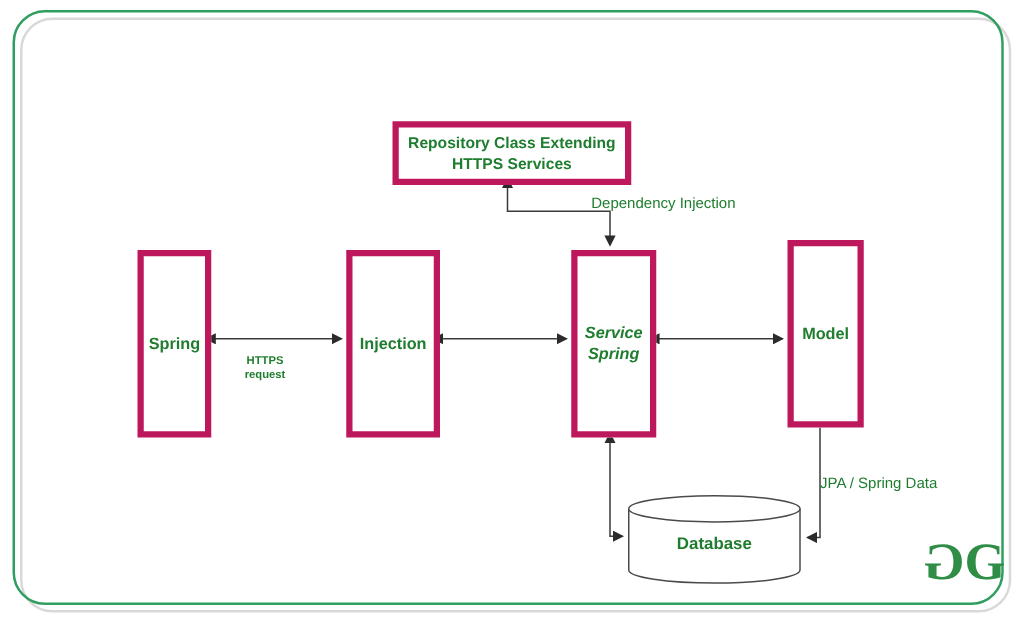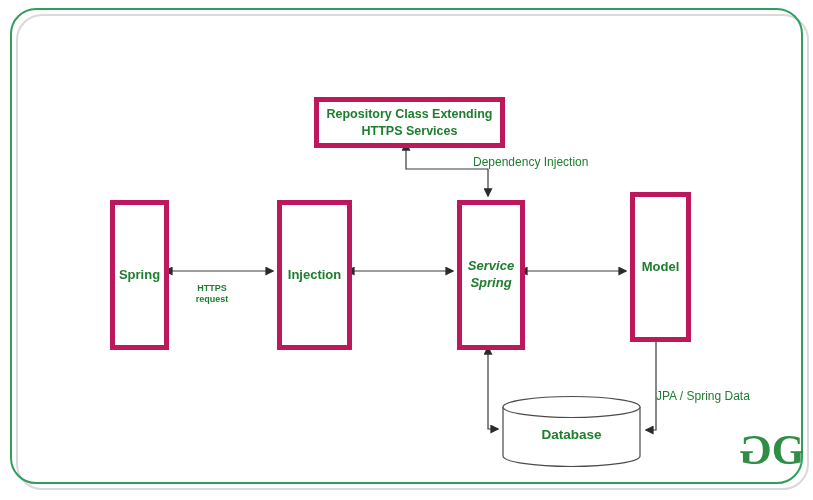--- a/index.html
+++ b/index.html
@@ -25,21 +25,21 @@
     display:flex;flex-direction:column;align-items:center;justify-content:center;
     color:#1e7d2e;font-weight:bold;font-size:13px;line-height:1.3;text-align:center;
   }
   #repo{left:314px;top:97px;width:181px;height:41px;font-size:12.5px;}
   #client{left:110px;top:200px;width:49px;height:140px;}
   #controller{left:277px;top:200px;width:65px;height:140px;}
   #service{left:457px;top:200px;width:58px;height:140px;font-style:italic;}
   #model{left:630px;top:192px;width:51px;height:140px;justify-content:center;}
   .edge-label{position:absolute;color:#1e7d2e;font-size:12px;white-space:nowrap;}
   #dep-label{left:473px;top:155px;}
-  #jpa-label{left:656px;top:389px;text-align:center;}
+  #jpa-label{left:656px;top:379px;text-align:center;}
   #https-label{
     position:absolute;left:175px;top:257px;width:74px;text-align:center;
     color:#1e7d2e;font-size:9px;font-weight:bold;line-height:1.25;margin-top:26px;
   }
   #db-label{
     position:absolute;left:503px;top:427px;width:137px;text-align:center;
     color:#1e7d2e;font-weight:bold;font-size:13.5px;
   }
   svg.wires{position:absolute;left:0;top:0;}
   .logo{

